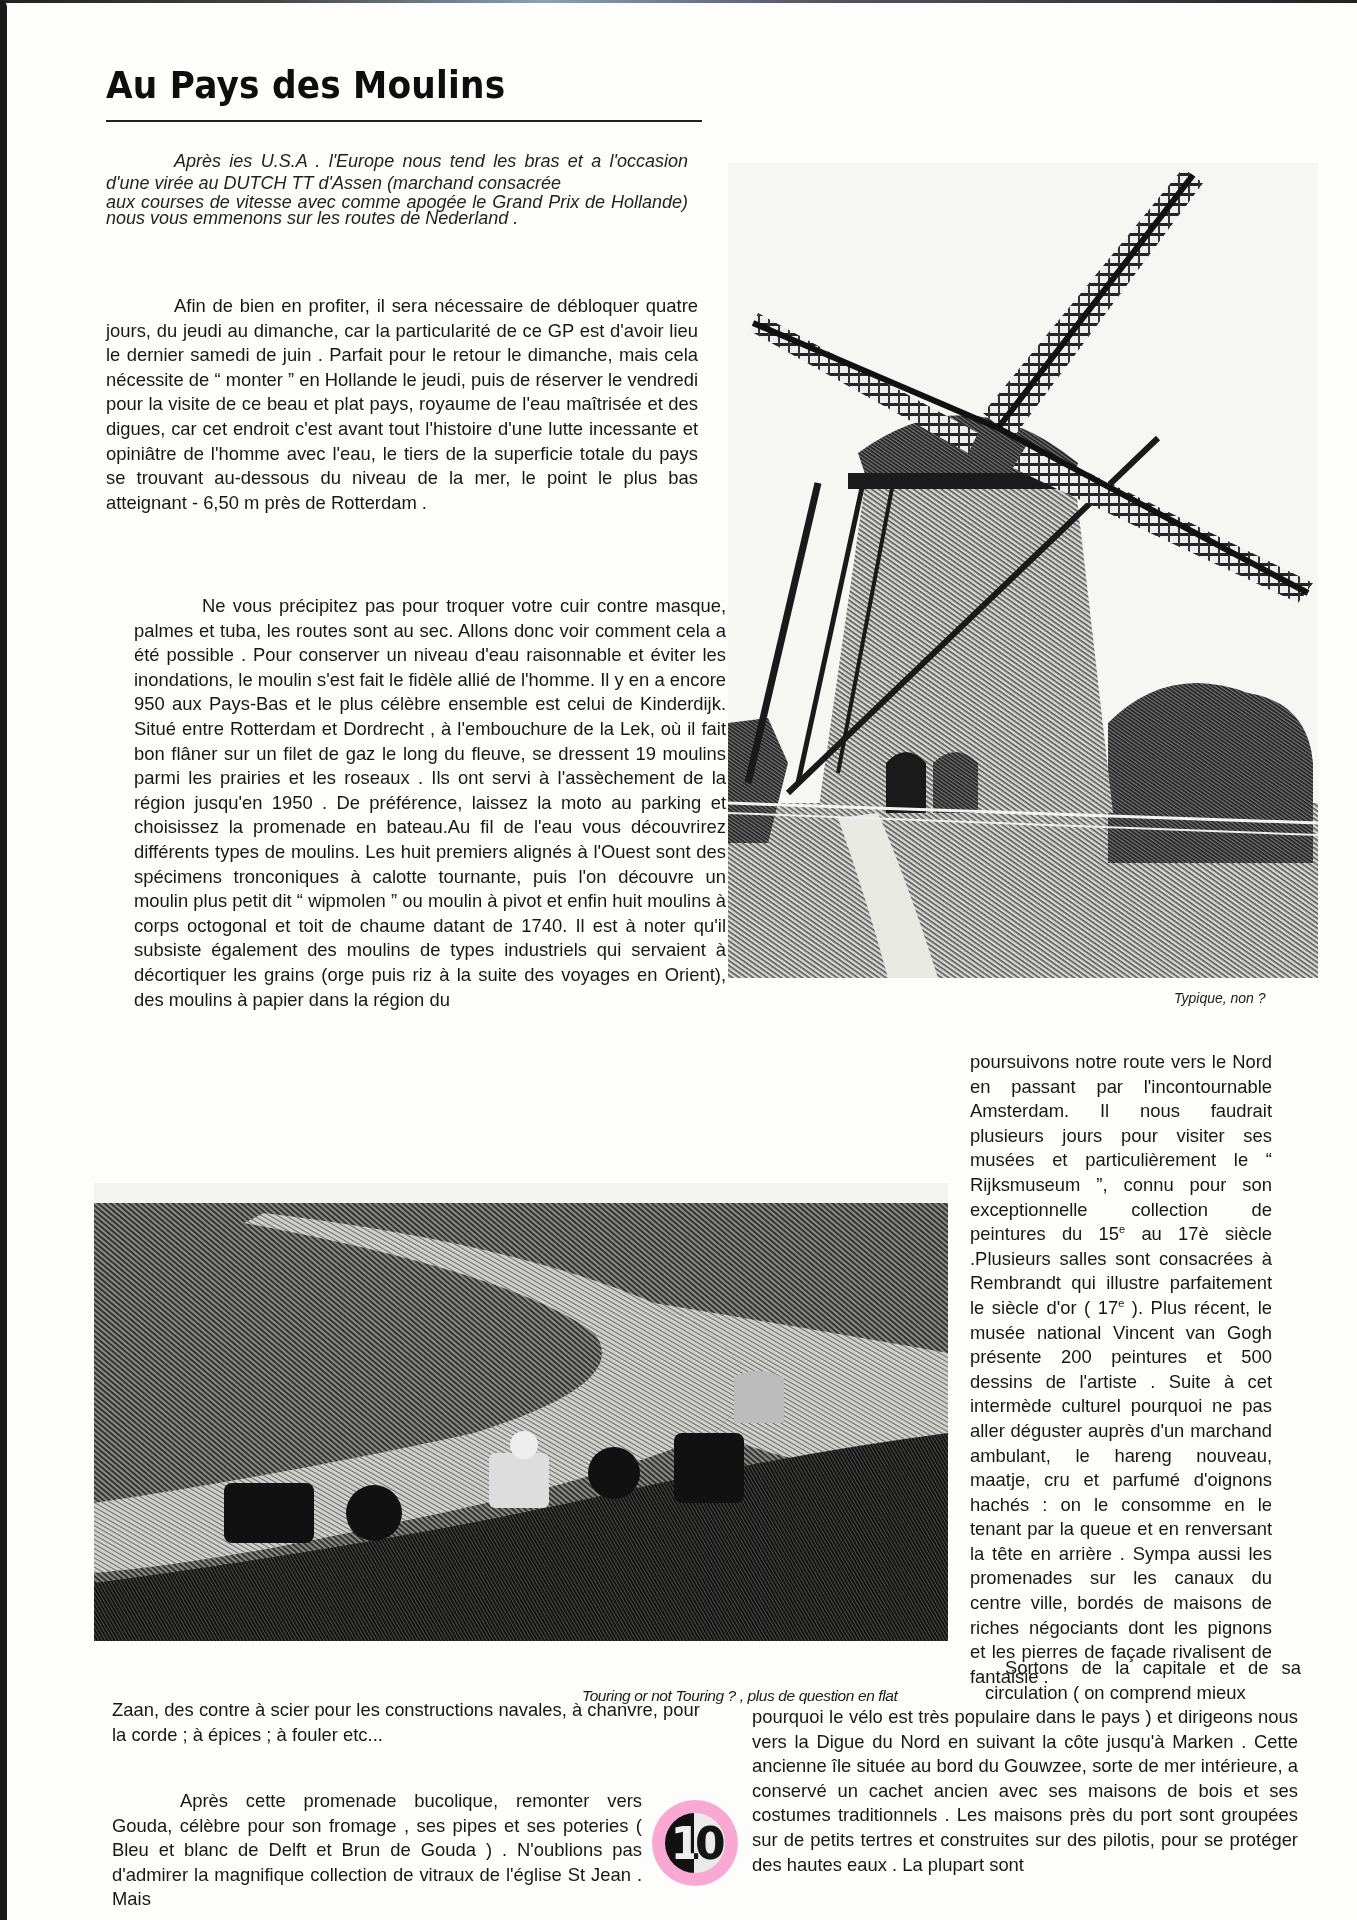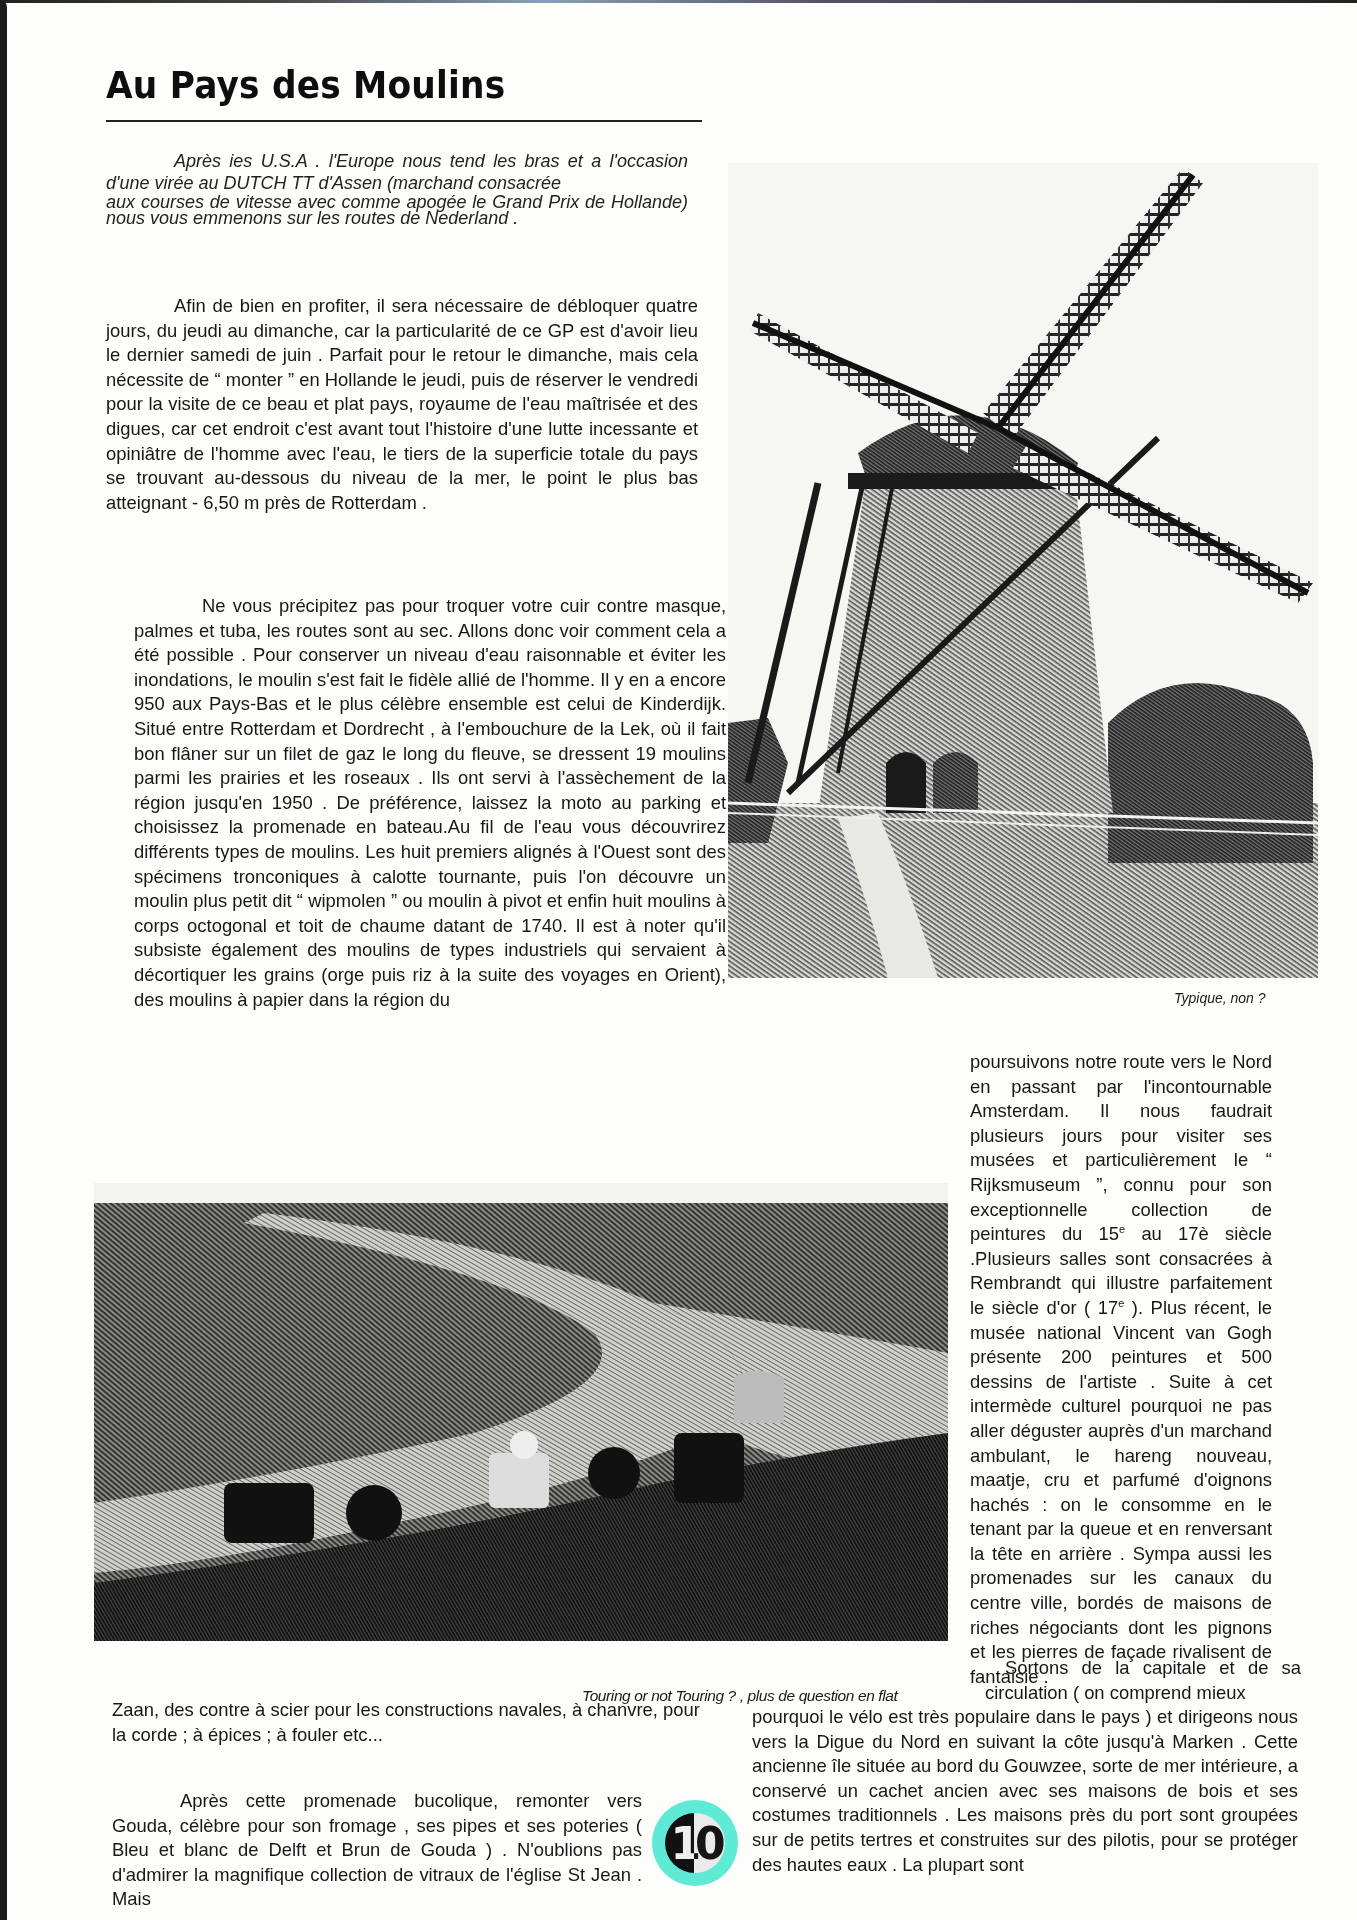--- a/index.html
+++ b/index.html
@@ -53,21 +53,21 @@
     .photo-windmill { left: 728px; top: 163px; width: 590px; height: 815px; background: #f4f4f2; }
     .photo-road { left: 94px; top: 1183px; width: 854px; height: 458px; background: #8b8b88; }
     .caption {
       position: absolute; font-style: italic; font-size: 14px; color: #1a1a1a;
     }
     .caption-windmill { left: 1174px; top: 990px; }
     .caption-road { left: 582px; top: 1664px; font-size: 15.5px; letter-spacing: -0.4px; margin-top: 23px; }
 
     .page-badge {
       position: absolute; left: 652px; top: 1800px; width: 86px; height: 86px;
-      border-radius: 50%; background: #5eead4;
+      border-radius: 50%; background: #f9a8d4;
       display: flex; align-items: center; justify-content: center;
     }
     .page-badge-inner {
       width: 60px; height: 60px; border-radius: 50%;
       background: linear-gradient(to right, #111 0 48%, #eaeaea 48% 100%);
       display: flex; align-items: center; justify-content: center;
       font-family: "DejaVu Sans", sans-serif; font-weight: bold; font-size: 44px; color: #111;
       letter-spacing: -6px; overflow: hidden;
     }
     .page-badge-inner span { mix-blend-mode: difference; color: #fff; }

